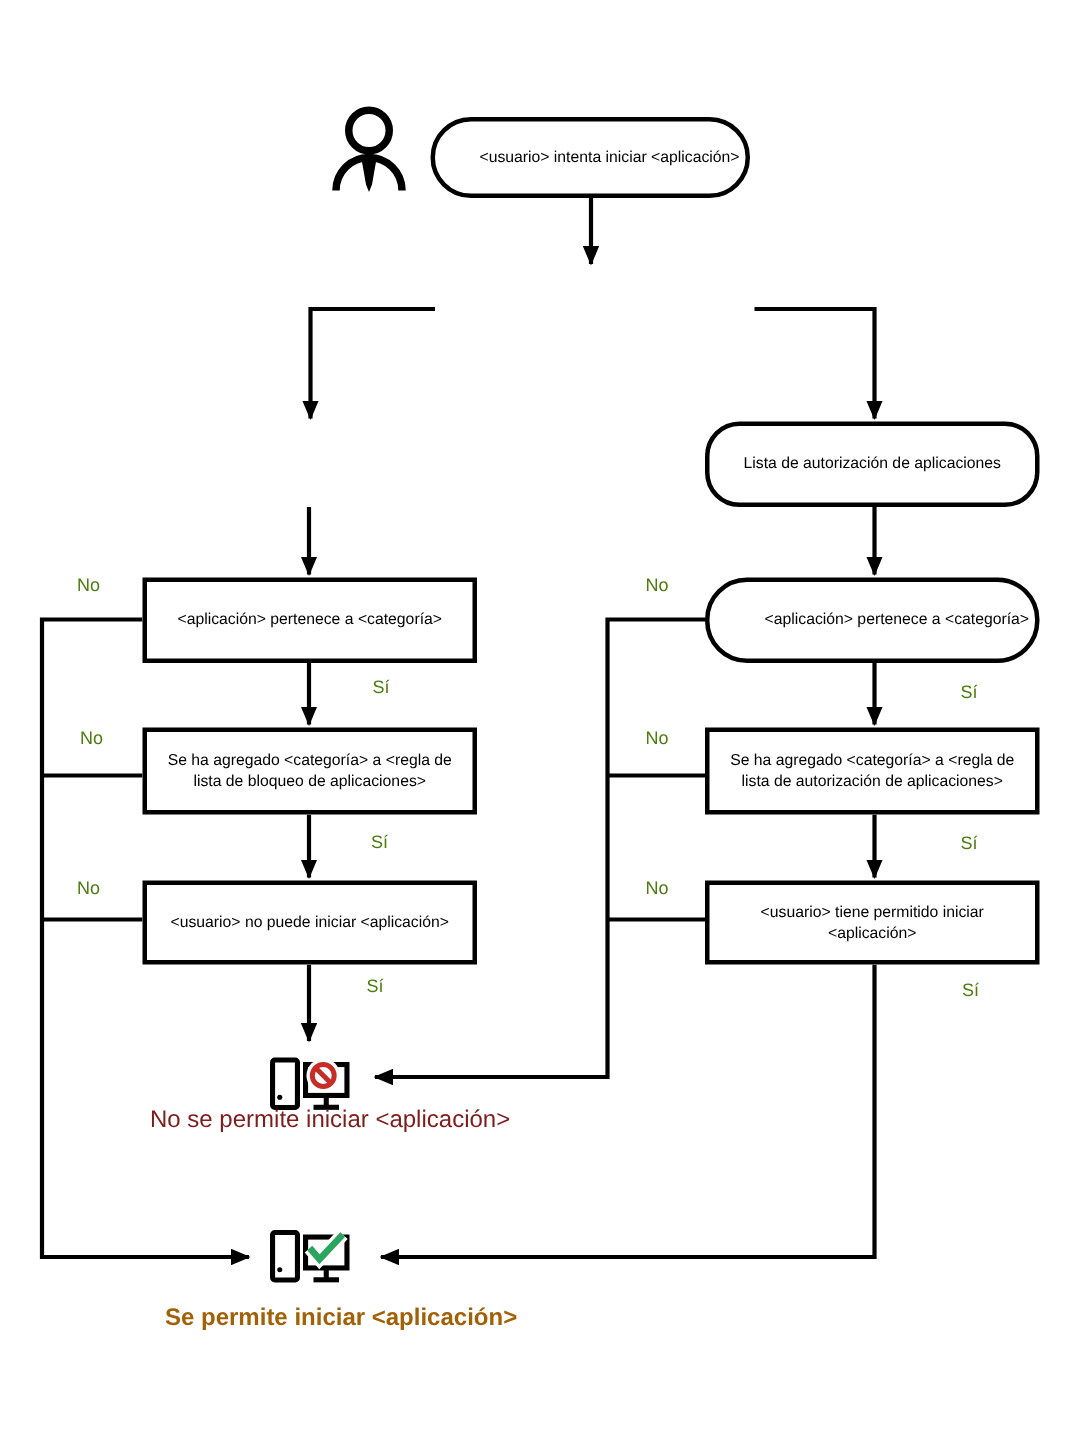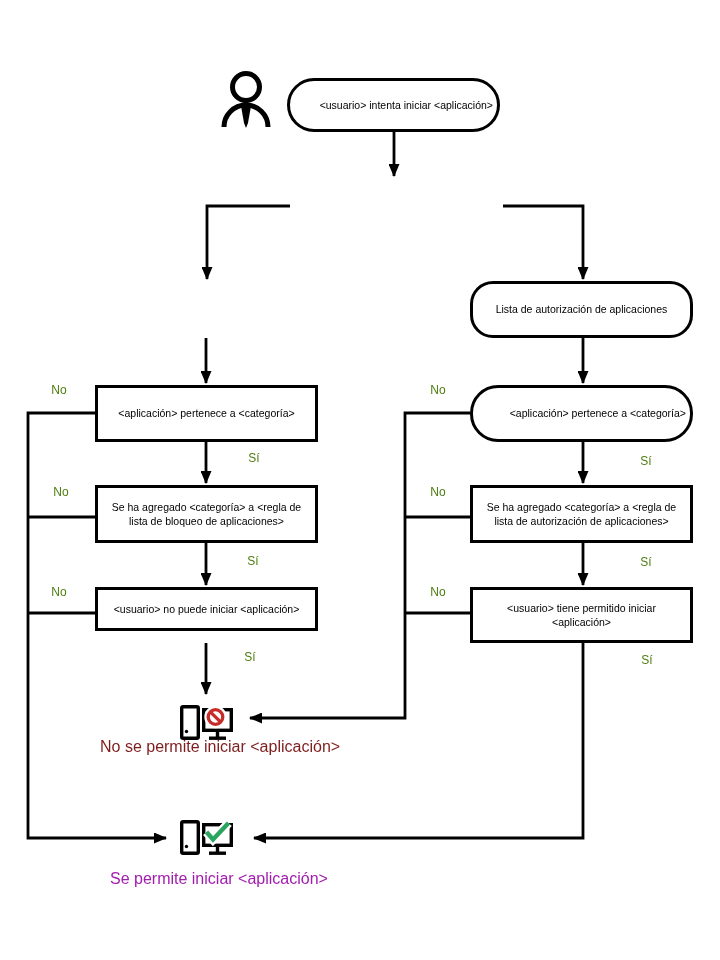--- a/index.html
+++ b/index.html
@@ -104,21 +104,21 @@
   <div class="node" style="left:95px;top:485px;width:223px;height:58px;">
     <span>Se ha agregado &lt;categoría&gt; a &lt;regla de
 lista de bloqueo de aplicaciones&gt;</span>
   </div>
 
   <div class="node" style="left:470px;top:485px;width:223px;height:58px;">
     <span>Se ha agregado &lt;categoría&gt; a &lt;regla de
 lista de autorización de aplicaciones&gt;</span>
   </div>
 
-  <div class="node" style="left:95px;top:587px;width:223px;height:44px;">
+  <div class="node" style="left:95px;top:587px;width:223px;height:56px;">
     <span>&lt;usuario&gt; no puede iniciar &lt;aplicación&gt;</span>
   </div>
 
   <div class="node" style="left:470px;top:587px;width:223px;height:56px;">
     <span>&lt;usuario&gt; tiene permitido iniciar
 &lt;aplicación&gt;</span>
   </div>
 
   <div class="edge-label" style="left:37px;top:383px;">No</div>
   <div class="edge-label" style="left:39px;top:485px;">No</div>
@@ -131,15 +131,15 @@
   <div class="edge-label" style="left:416px;top:383px;">No</div>
   <div class="edge-label" style="left:416px;top:485px;">No</div>
   <div class="edge-label" style="left:416px;top:585px;">No</div>
 
   <div class="edge-label" style="left:624px;top:454px;">Sí</div>
   <div class="edge-label" style="left:624px;top:555px;">Sí</div>
   <div class="edge-label" style="left:625px;top:653px;">Sí</div>
 
   <div class="result" style="left: 100px; top: 738px; color: #7f1d1d;">No se permite iniciar &lt;aplicación&gt;</div>
 
-  <div class="result" style="left: 110px; top: 870px; color: #a21caf;">Se permite iniciar &lt;aplicación&gt;</div>
+  <div class="result" style="left: 110px; top: 870px; color: #a16207; font-weight: bold;">Se permite iniciar &lt;aplicación&gt;</div>
 
 </div>
 
 </body></html>

